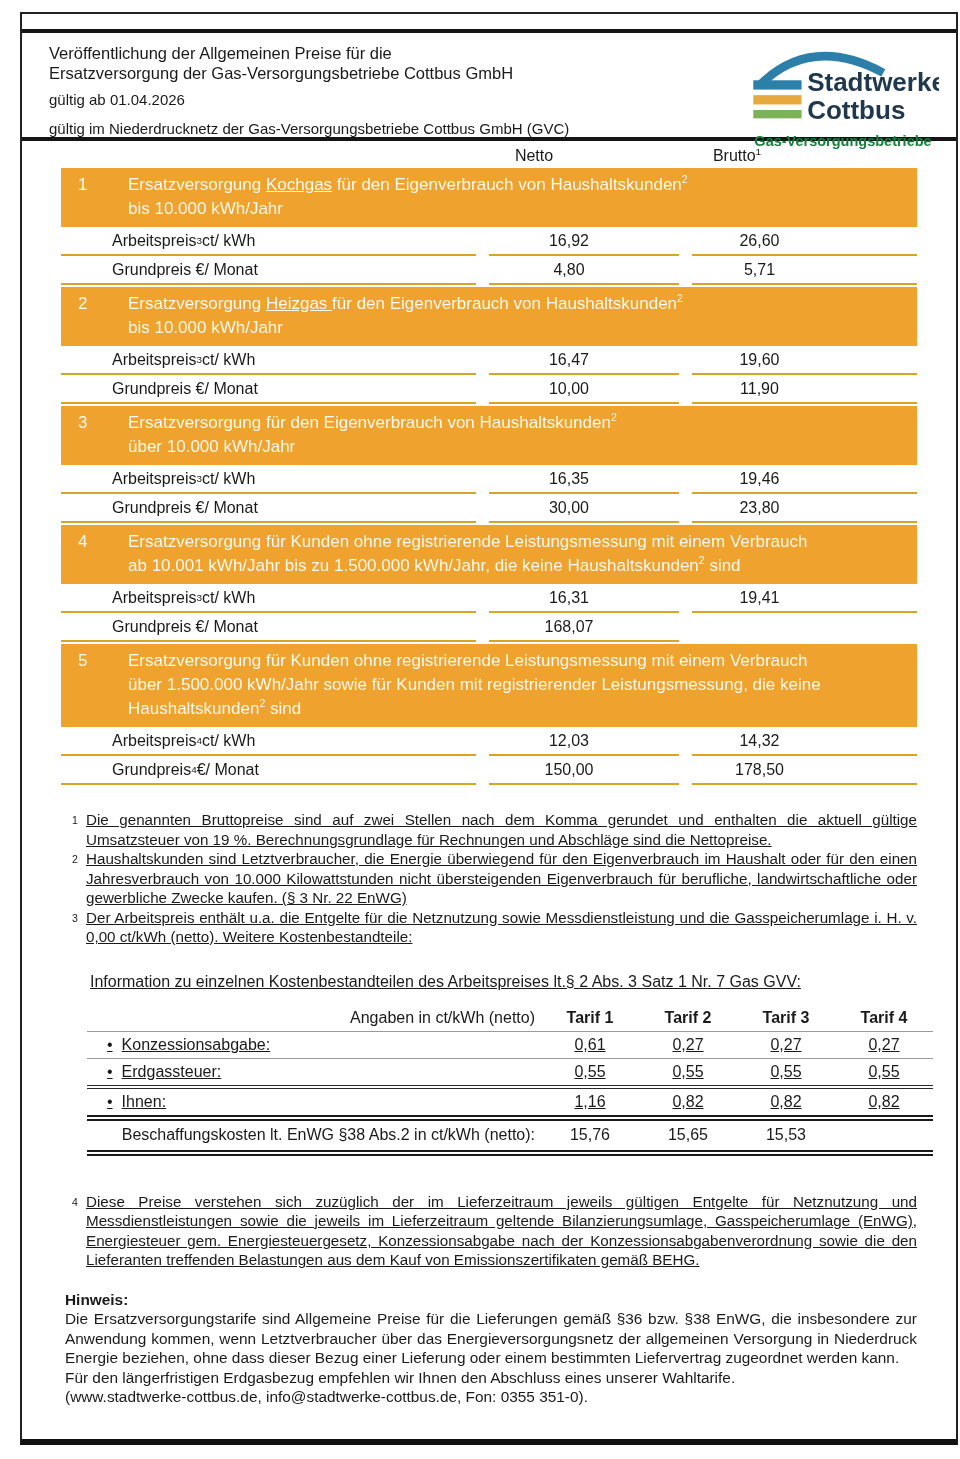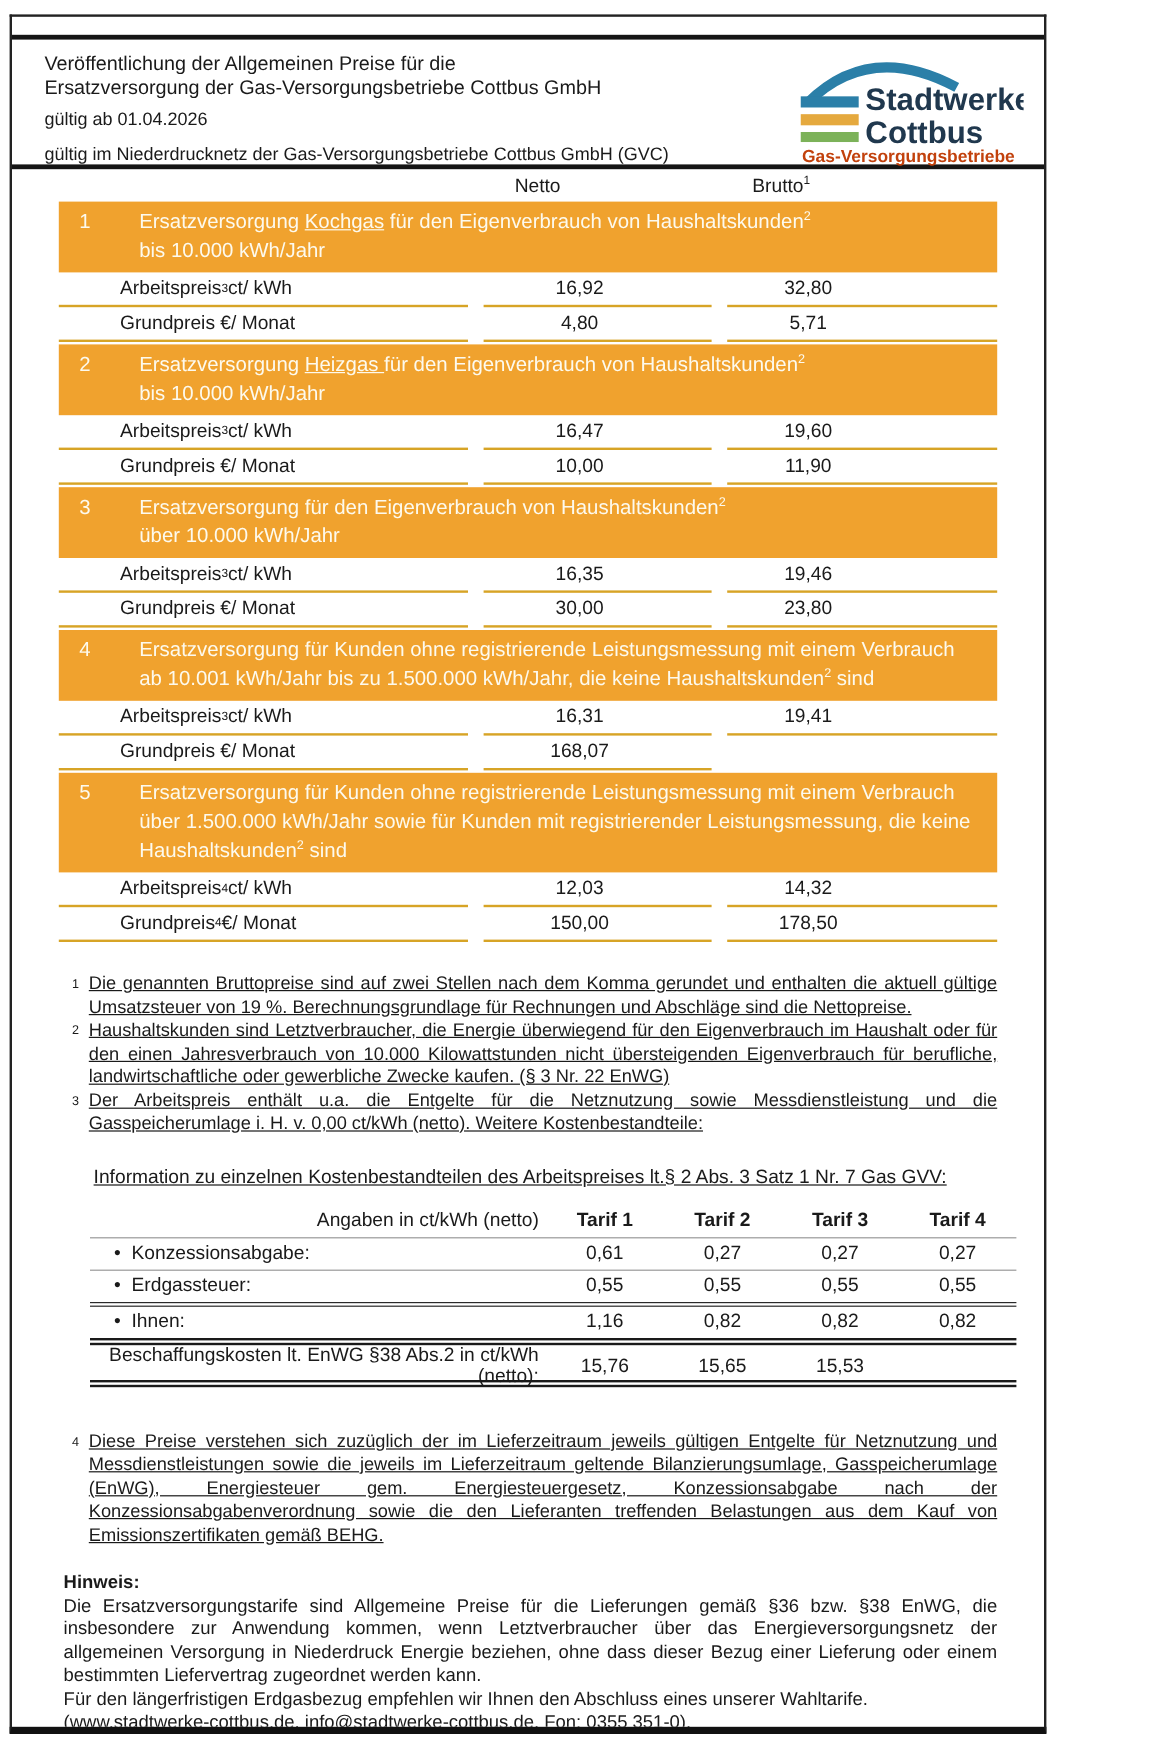--- a/index.html
+++ b/index.html
@@ -7,33 +7,33 @@
     --gold:#D7A426;
     --band-text:#FDFAEE;
     --ink:#1a1a1a;
   }
   *{box-sizing:border-box;}
   body{
     margin:0; width:960px; height:1459px; background:#ffffff;
     font-family:"Liberation Sans", sans-serif; color:var(--ink); position:relative;
   }
   .frame{
-    position:absolute; left:8px; top:12px; width:864px; height:1433px;
+    position:absolute; left:20px; top:12px; width:938px; height:1433px;
     border:2px solid #222; border-bottom:6px solid #111; overflow:hidden; background:#fff;
   }
   .top-strip{height:15px;}
   .hr-thick{height:4px; background:#151515;}
   
   .header{display:flex; justify-content:space-between; padding:10px 14px 0 27px; height:104px;}
   .titles{font-size:16.5px; line-height:20px;}
   .t3{font-size:15px; margin-top:7px;}
   .t4{font-size:15px; margin-top:9px;}
   .logo{width:198px; text-align:center; margin-top:2px;}
   .logo svg{display:block;}
-  .logo-sub{font-size:14.5px; font-weight:bold; color:#c2410c; margin-top:0; white-space:nowrap;}
+  .logo-sub{font-size:14.5px; font-weight:bold; color:#15803d; margin-top:10px; white-space:nowrap;}
   
   .content{padding:0 39px; font-size:16px;}
   sup{vertical-align:super; font-size:62%; line-height:0;}
   .col-headers{display:grid; grid-template-columns:1fr 190px 225px; column-gap:13px; margin:6px 0 3px; font-size:16px;}
   .ch{text-align:center;}
   .ch-netto{padding-right:100px;}
   .ch-brutto{padding-right:135px;}
   .band{
     background:var(--orange); color:var(--band-text);
     display:grid; grid-template-columns:50px 1fr;
@@ -52,21 +52,21 @@
   .fn{display:flex; padding-left:11px;}
   .fn-sup{width:14px; flex:none; font-size:10.5px; padding-top:1px;}
   .fn-text{flex:1; text-align:justify;text-decoration:underline;}
   
   .info-heading{margin:26px 0 0 29px; font-size:16px; text-decoration:underline;}
   .cost-table{margin:14px -16px 0 26px; font-size:16px;}
   .ct-grid{display:grid; grid-template-columns:1fr 98px 98px 98px 98px; align-items:center;}
   .ct-head{height:26px;}
   .ct-unit{text-align:right; padding-right:6px;}
   .ct-tarif{text-align:center; font-weight:bold;}
-  .ct-row{height:26px;}
+  .ct-row{height:26px;text-decoration:underline;}
   .ct-label{padding-left:20px;}
   .ct-label::before{content:"\2022"; margin-right:9px;}
   .ct-val{text-align:center;}
   .ct-besch{height:29px;}
   .ct-besch-label{text-align:right; padding-right:6px;}
   .ct-line{width:100%;}
   .ct-line.thin{border-top:1px solid #9a9a9a; height:1px;}
   .ct-line.dbl-thin{height:4px; border-top:1.5px solid #2a2a2a; border-bottom:1.5px solid #2a2a2a;}
   .ct-line.dbl-thick{height:6px; border-top:2.5px solid #1a1a1a; border-bottom:2.5px solid #1a1a1a;}
   
@@ -114,21 +114,21 @@
         <div class="band">
           <div class="band-num">1</div>
           <div class="band-title">
             <div class="band-line">Ersatzversorgung <span class="u">Kochgas</span> für den Eigenverbrauch von Haushaltskunden<sup>2</sup></div>
             <div class="band-line">bis 10.000 kWh/Jahr</div>
           </div>
         </div>
         <div class="prow">
           <div class="cell c-label">Arbeitspreis<sup>3</sup> ct/ kWh</div>
           <div class="cell c-netto">16,92</div>
-          <div class="cell c-brutto">32,80</div>
+          <div class="cell c-brutto">26,60</div>
         </div>
         <div class="prow">
           <div class="cell c-label">Grundpreis €/ Monat</div>
           <div class="cell c-netto">4,80</div>
           <div class="cell c-brutto">5,71</div>
         </div>
         <div class="band">
           <div class="band-num">2</div>
           <div class="band-title">
             <div class="band-line">Ersatzversorgung <span class="u">Heizgas </span>für den Eigenverbrauch von Haushaltskunden<sup>2</sup></div>

